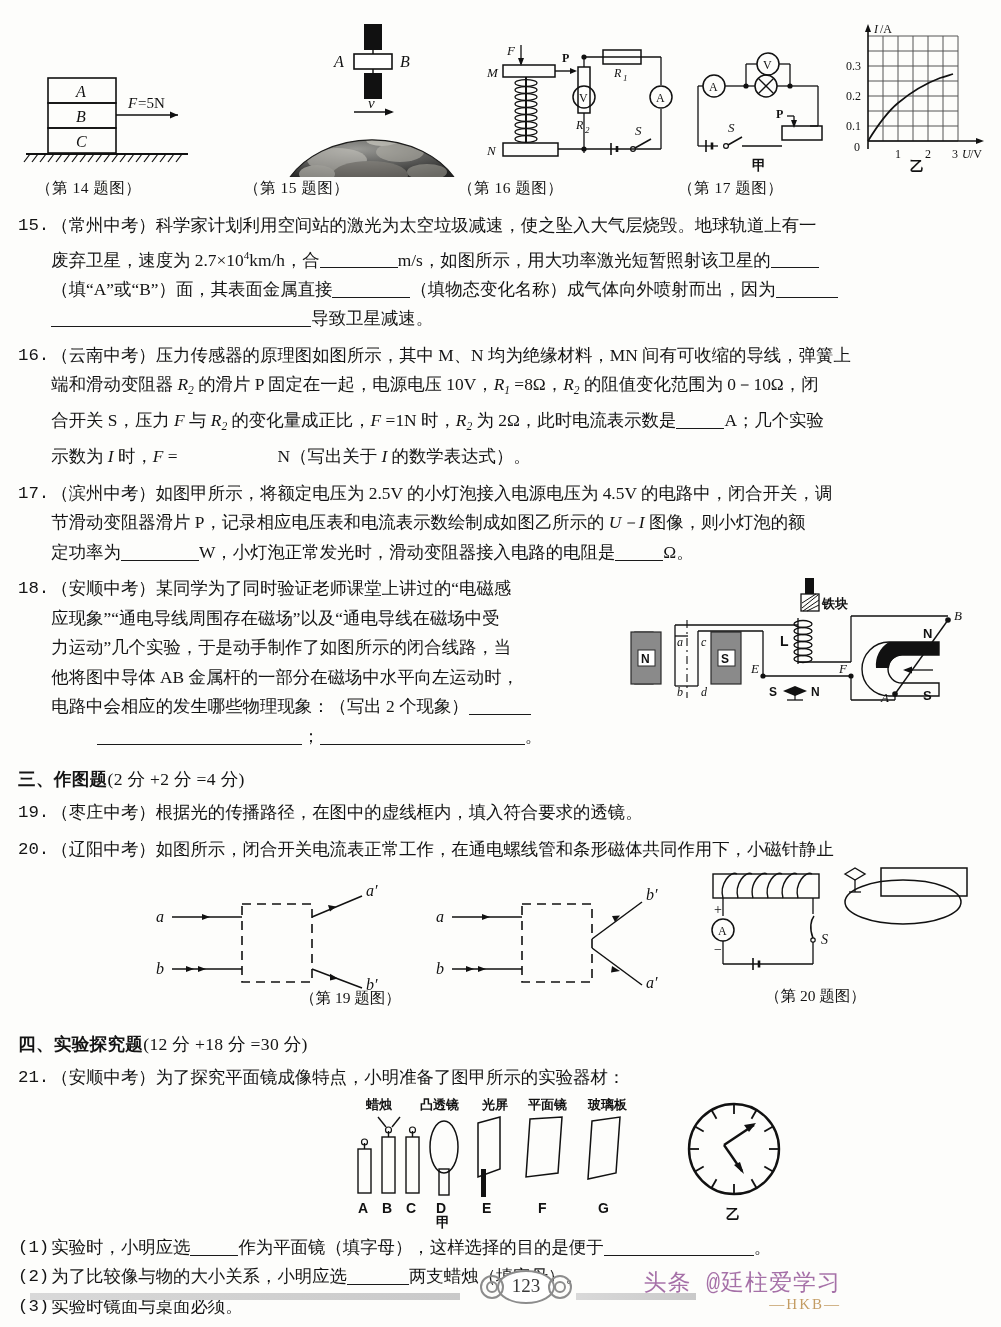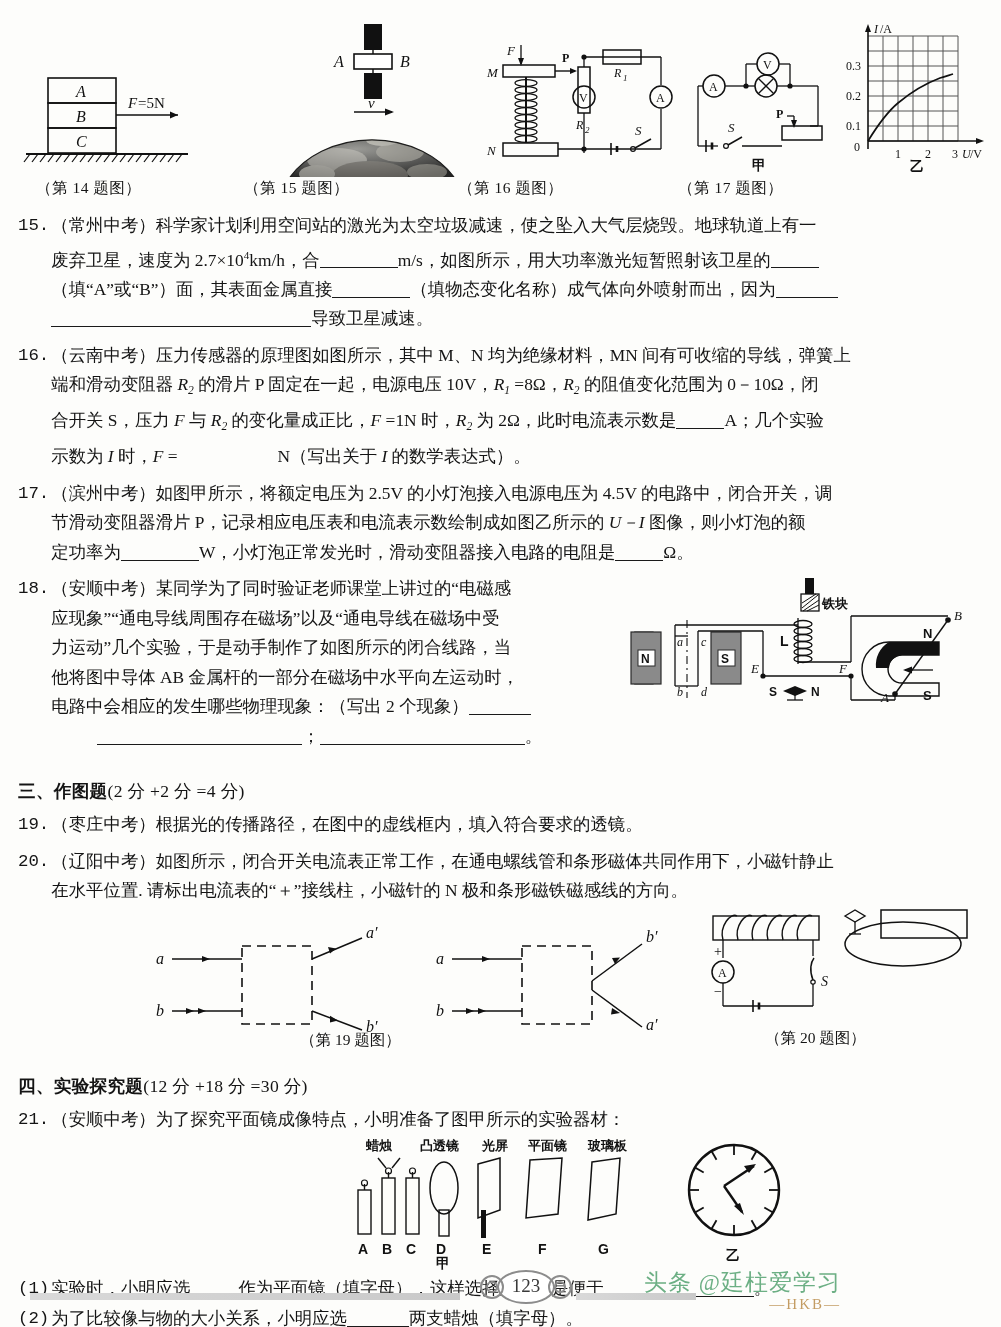--- a/index.html
+++ b/index.html
@@ -39,21 +39,21 @@
   .lbl{font-family:"Liberation Serif",serif;font-style:italic;}
   .lblu{font-family:"Liberation Serif",serif;}
   .cn{font-family:"Liberation Sans","DejaVu Sans",sans-serif;font-weight:bold;}
 
   
   .footer{position:absolute;left:16px;bottom:8px;width:843px;height:52px;}
   .frule{position:absolute;top:26px;height:7px;background:linear-gradient(90deg,#d9d9d9,#c9c9c9);}
   .pagenum{position:absolute;left:481px;top:8px;width:58px;text-align:center;
            font-size:19px;font-family:"Liberation Serif",serif;color:#3a3a3a;}
   .wm{position:absolute;right:18px;top:0px;text-align:right;opacity:.62;}
-  .wm .l1{font-family:Liberation Serif, serif;font-size:23px;color:#15803d;letter-spacing:1px;}
+  .wm .l1{font-family:Liberation Mono, monospace;font-size:23px;color:#701a75;letter-spacing:1px;}
   .wm .l2{font-family:"Liberation Serif",serif;font-size:15px;color:#a16207;letter-spacing:2px;margin-top:-2px;}
 </style>
 </head>
 <body>
 
 <div class="page">
 
   <div class="figstrip">
 
     <div class="fig" style="left:18px;top:70px;">
@@ -405,34 +405,33 @@
 
           <line x1="272" y1="120" x2="325" y2="46" stroke="#111" stroke-width="1.4"></line>
           <circle cx="272" cy="120" r="2.8" fill="#111"></circle>
           <circle cx="325" cy="46" r="2.8" fill="#111"></circle>
           <text class="lbl" x="258" y="128" font-size="13" fill="#111">A</text>
           <text class="lbl" x="331" y="46" font-size="13" fill="#111">B</text>
         </svg>
       </div>
     </div>
 
-    <div class="sect" style="margin-top:28px;">
+    <div class="sect" style="margin-top:16px;">
       <span>三、作图题</span><span class="norm">(2 分 +2 分 =4 分)</span>
     </div>
 
     <div class="q">
       <span class="qnum">19.</span>
       <span class="qbody">（枣庄中考）根据光的传播路径，在图中的虚线框内，填入符合要求的透镜。</span>
     </div>
 
     <div class="q">
       <span class="qnum">20.</span>
       <span class="qbody">
         <span>（辽阳中考）如图所示，闭合开关电流表正常工作，在通电螺线管和条形磁体共同作用下，小磁针静止</span><br>
-        <span>在水平位置. 请标出电流表的“＋”接线柱，小磁针的 N 极和条形磁铁磁感线的方向。</span>
       </span>
     </div>
   </div>
 
   <div class="artrow" style="height:148px;margin-top:6px;">
 
     <div style="position:absolute;left:150px;top:12px;">
       <svg width="270" height="112" viewBox="0 0 270 112">
         <text class="lbl" x="6" y="40" font-size="16" fill="#111">a</text>
         <line x1="22" y1="35" x2="92" y2="35" stroke="#111" stroke-width="1.5"></line>

